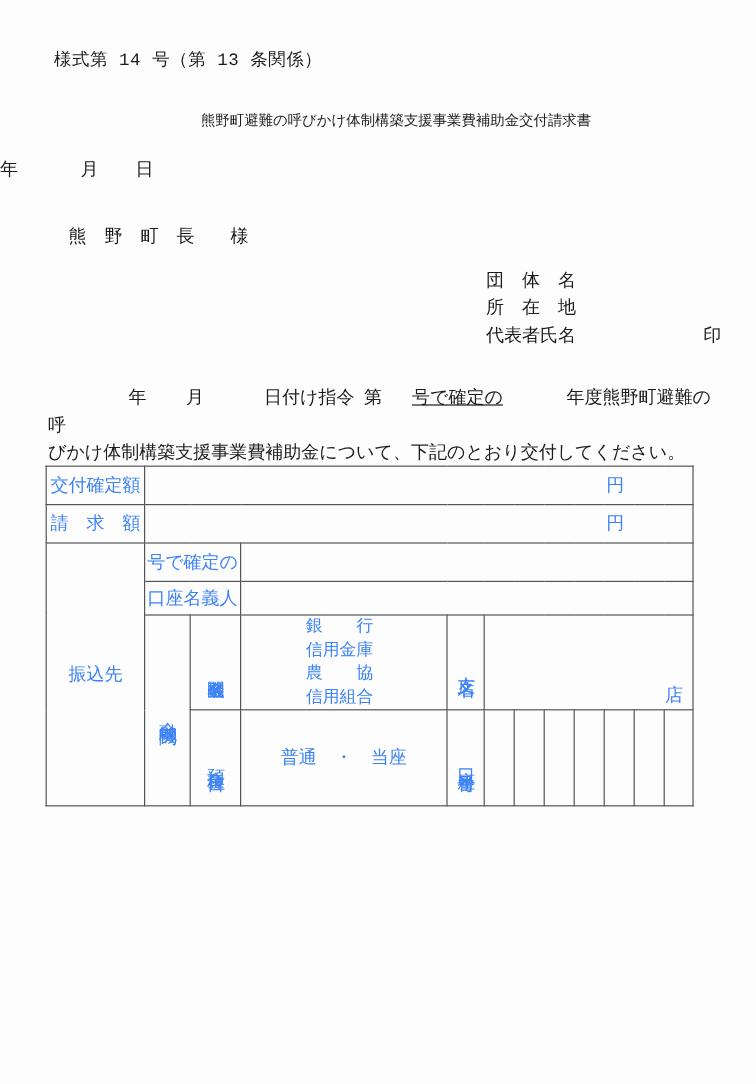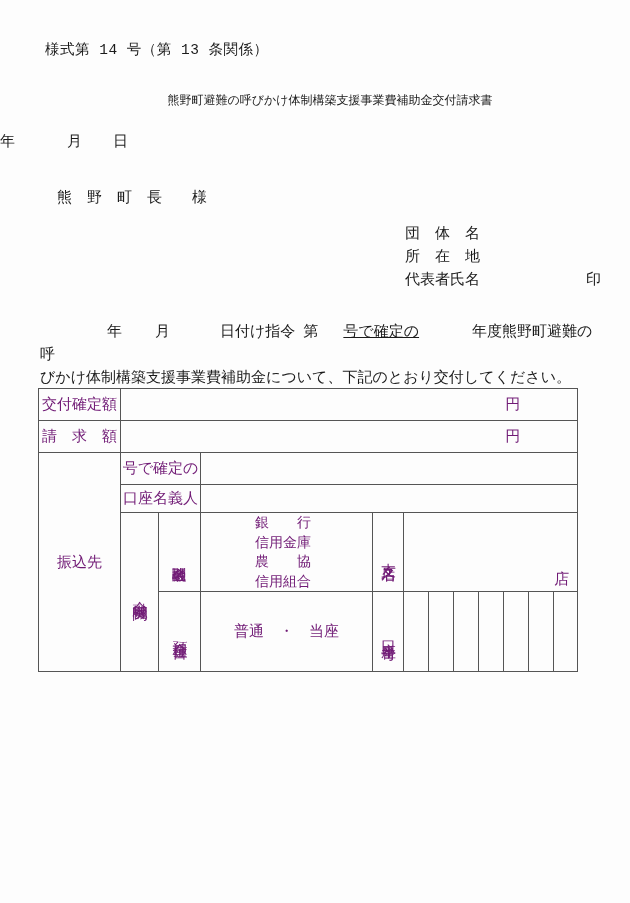--- a/index.html
+++ b/index.html
@@ -76,21 +76,21 @@
   .body-text .g6 { margin-left: 53px; }
 
   table.form-table {
     position: absolute;
     left: 38px;
     top: 388px;
     width: 539px;
     border-collapse: collapse;
     table-layout: fixed;
     font-size: 15px;
-    color: #701a75;
+    color: #3b82f6;
   }
   .form-table td {
     border: 1px solid #555;
     text-align: center;
     vertical-align: middle;
     overflow: hidden;
   }
   .form-table .yen-cell {
     text-align: right;
     padding-right: 57px;

